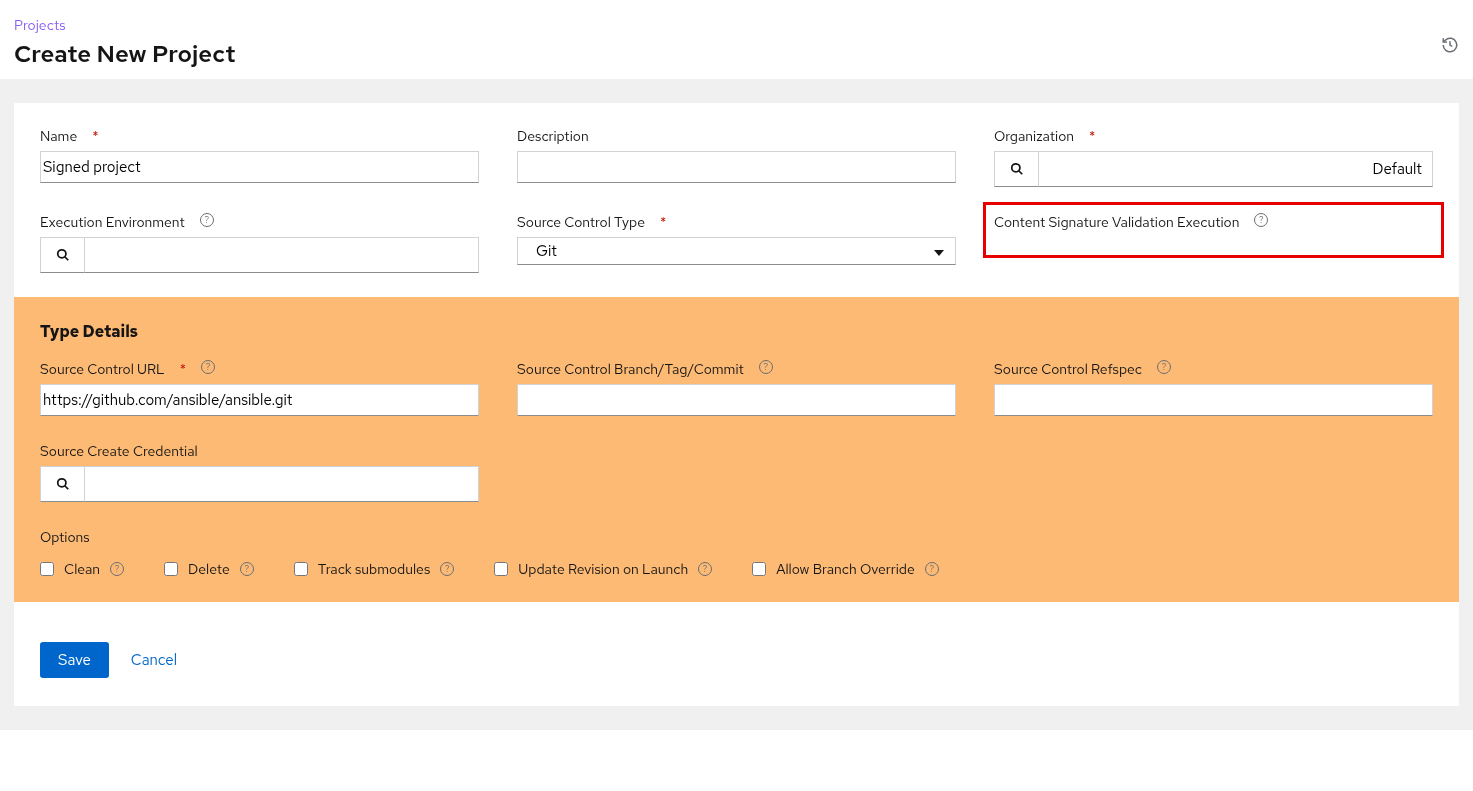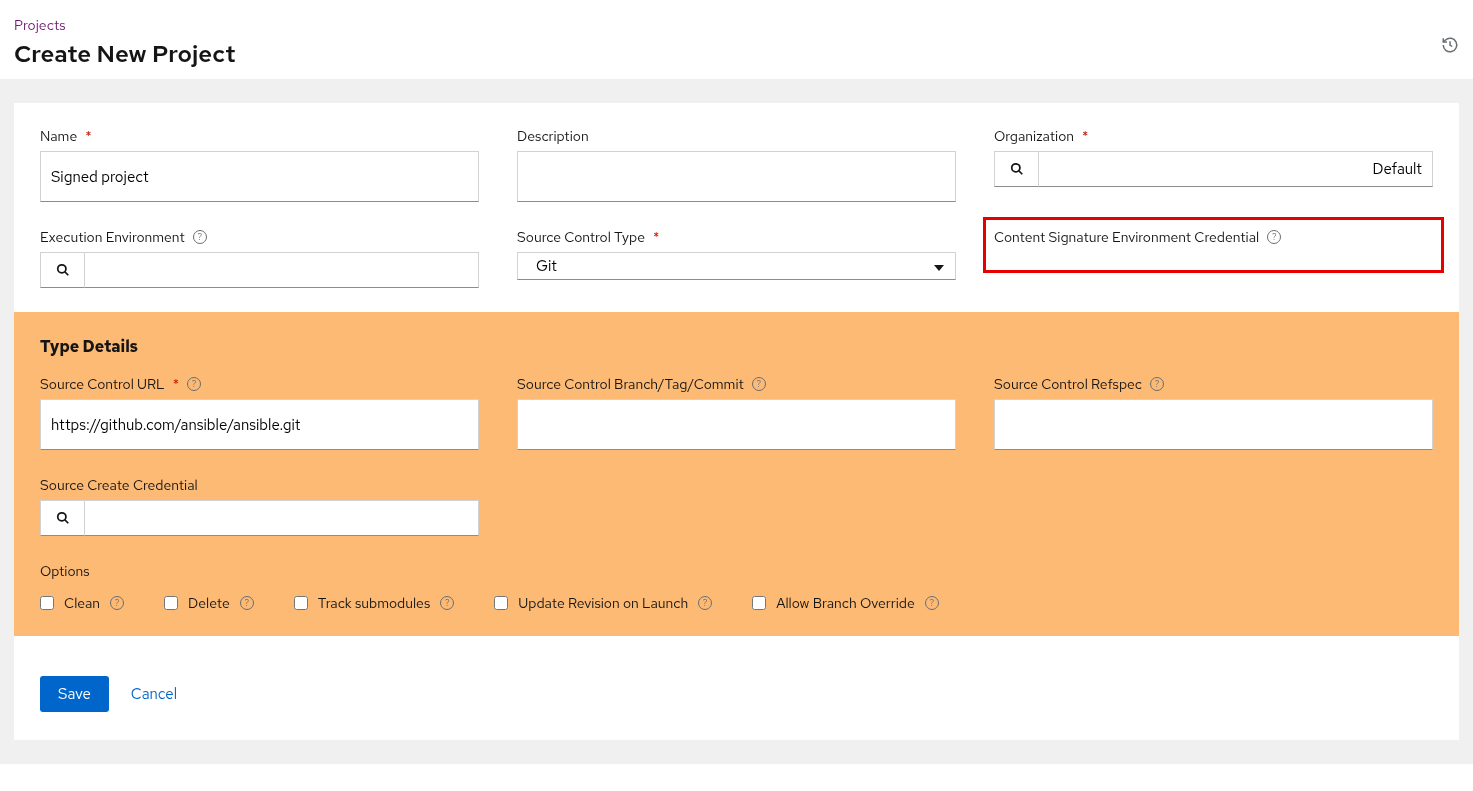--- a/index.html
+++ b/index.html
@@ -1,35 +1,35 @@
 <!DOCTYPE html>
 <html><head>
 <meta charset="utf-8">
 <style>
 * { box-sizing: border-box; margin: 0; padding: 0; }
 body { font-family: "Red Hat Text", -apple-system, BlinkMacSystemFont, "Segoe UI", Roboto, Helvetica, Arial, sans-serif; background: #fff; color: #151515; font-size: 14px; }
 
 .header-bar { background: #fff; padding: 16px 14px 10px; display: flex; justify-content: space-between; align-items: flex-start; }
-.breadcrumb { color: #701a75; font-size: 14px; cursor: pointer; }
+.breadcrumb { color: #8b5cf6; font-size: 14px; cursor: pointer; }
 .page-title { font-size: 24px; font-weight: 600; margin-top: 4px; }
 .history-icon { color: #6a6e73; cursor: pointer; margin-top: 20px; }
 
 .main-wrap { background: #f0f0f0; padding: 24px 14px; }
 .card { background: #fff; }
 
 .card-section { padding: 24px 26px; }
 .card-section.grey { background: #fdba74; }
 
 .form-grid { display: grid; grid-template-columns: 1fr 1fr 1fr; column-gap: 38px; row-gap: 26px; }
 
-.form-label { font-size: 14px; font-weight: 400; color: #151515; margin-bottom: 6px; display: flex; align-items: center; gap: 8px; }
+.form-label { font-size: 14px; font-weight: 400; color: #151515; margin-bottom: 6px; display: flex; gap: 15px; }
 .required { color: #c9190b; }
 .help-icon { width: 14px; height: 14px; border: 1px solid #6a6e73; border-radius: 50%; display: inline-flex; align-items: center; justify-content: center; font-size: 9px; color: #6a6e73; cursor: pointer; }
 
-.text-input { width: 100%; height: 51px; border: 1px solid #d2d2d2; border-bottom: 1px solid #8a8d90; padding: 0 10px; font-size: 15px; font-family: inherit; outline: none; }
+.text-input { width: 100%; height: 32px; border: 1px solid #d2d2d2; border-bottom: 1px solid #8a8d90; padding: 0 2px; font-size: 15px; font-family: inherit; outline: none; }
 
 .lookup { display: flex; width: 100%; height: 36px; }
 .lookup-btn { width: 44px; border: 1px solid #d2d2d2; border-bottom: 1px solid #8a8d90; border-right: none; background: #fff; display: flex; align-items: center; justify-content: center; cursor: pointer; }
 .lookup-input { flex: 1; border: 1px solid #d2d2d2; border-bottom: 1px solid #8a8d90; padding: 0 10px; font-size: 15px; font-family: inherit; outline: none; text-align: right; }
 
 .select-wrap { position: relative; width: 100%; }
 .select-input { width: 100%; height: 28px; border: 1px solid #d2d2d2; border-bottom: 1px solid #8a8d90; padding: 0 18px; font-size: 15px; background: #fff; appearance: none; font-family: inherit; outline: none; cursor: pointer; }
 .select-caret { position: absolute; right: 12px; top: 50%; transform: translateY(-50%); pointer-events: none; }
 
 .highlight-box { border: 3px solid #e60000; padding: 8px 8px 18px 8px; margin: -11px -11px -21px -11px; }
@@ -130,21 +130,21 @@
               <svg width="10" height="6" viewBox="0 0 10 6">
                   <path d="M0 0 L5 6 L10 0 Z" fill="#151515"></path>
                 </svg>
             </span>
           </div>
         </div>
 
         <div class="form-field">
           <div class="highlight-box">
             <div class="form-label">
-                <span>Content Signature Environment Credential</span> 
+                <span>Content Signature Validation Execution</span> 
                 <span class="help-icon">?</span>
               </div>
           </div>
         </div>
 
       </div>
     </div>
 
     <div class="card-section grey">
       <div class="section-heading">Type Details</div>

